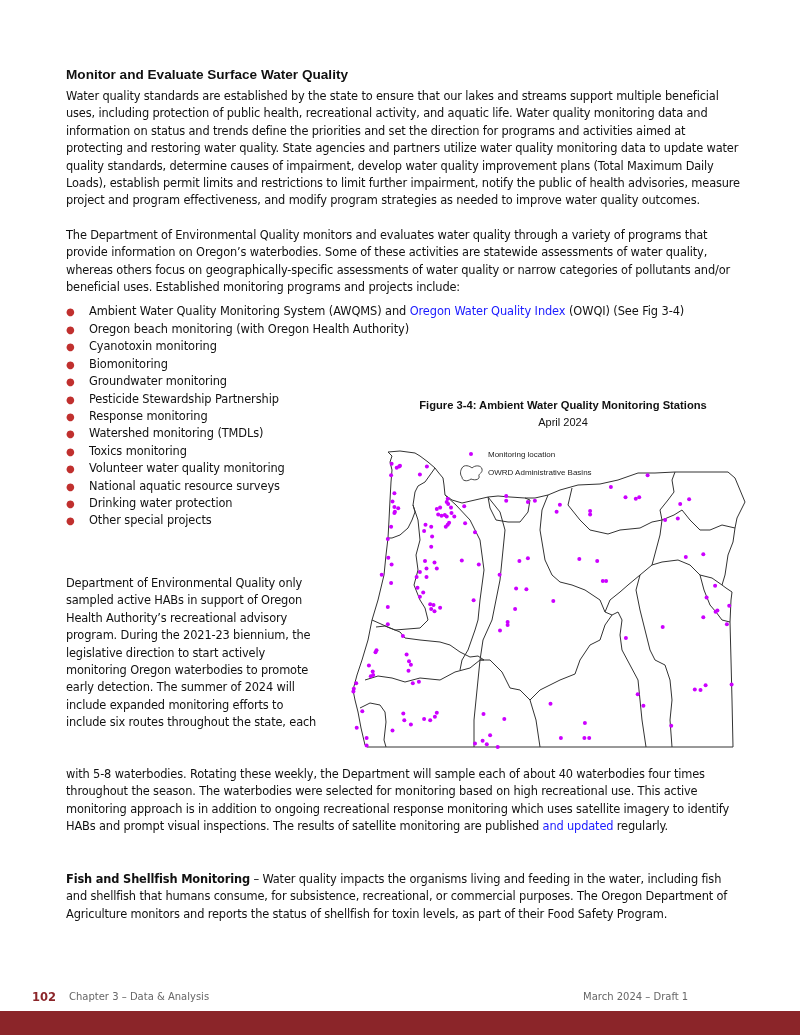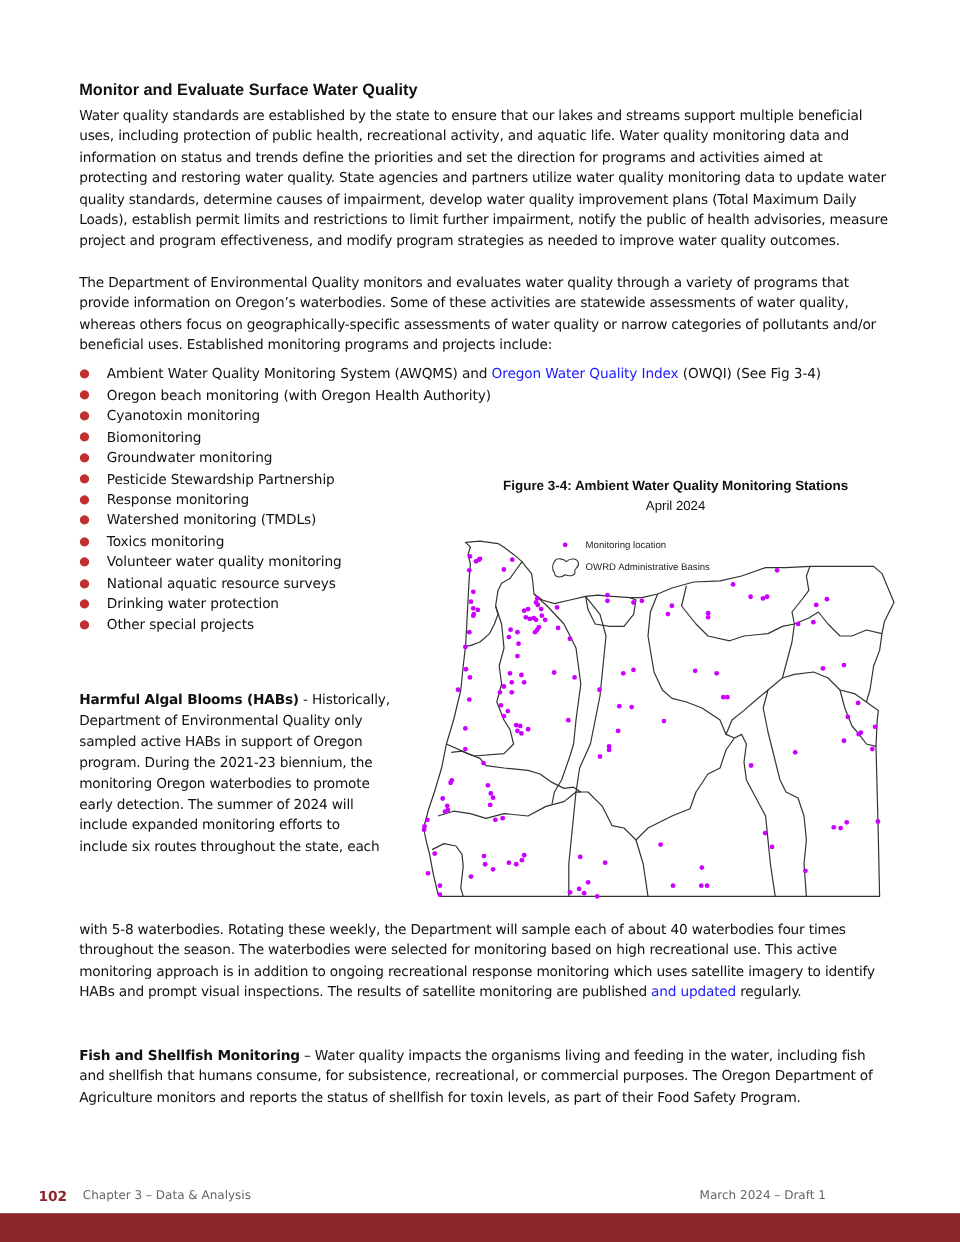--- a/index.html
+++ b/index.html
@@ -46,25 +46,26 @@
       <li><span class="bullet">●</span><span>Watershed monitoring (TMDLs)</span></li>
       <li><span class="bullet">●</span><span>Toxics monitoring</span></li>
       <li><span class="bullet">●</span><span>Volunteer water quality monitoring</span></li>
       <li><span class="bullet">●</span><span>National aquatic resource surveys</span></li>
       <li><span class="bullet">●</span><span>Drinking water protection</span></li>
       <li><span class="bullet">●</span><span>Other special projects</span></li>
     </ul>
 </div>
 
 <div class="habs">
-  <p><b>Harmful Algal Blooms (HABs)</b><span> - Historically,</span></p>
   <div id="habs-lines">
       <p>Department of Environmental Quality only</p>
       <p>sampled active HABs in support of Oregon</p>
+      <p>Health Authority’s recreational advisory</p>
       <p>program. During the 2021-23 biennium, the</p>
+      <p>legislative direction to start actively</p>
       <p>monitoring Oregon waterbodies to promote</p>
       <p>early detection. The summer of 2024 will</p>
       <p>include expanded monitoring efforts to</p>
       <p>include six routes throughout the state, each</p>
     </div>
 </div>
 
 <div class="habs-full">
   <p><span>with 5-8 waterbodies. Rotating these weekly, the Department will sample each of about 40 waterbodies four times throughout the season. The waterbodies were selected for monitoring based on high recreational use. This active monitoring approach is in addition to ongoing recreational response monitoring which uses satellite imagery to identify HABs and prompt visual inspections. The results of satellite monitoring are published </span><a class="link">and updated</a><span> regularly.</span></p>
 </div>

